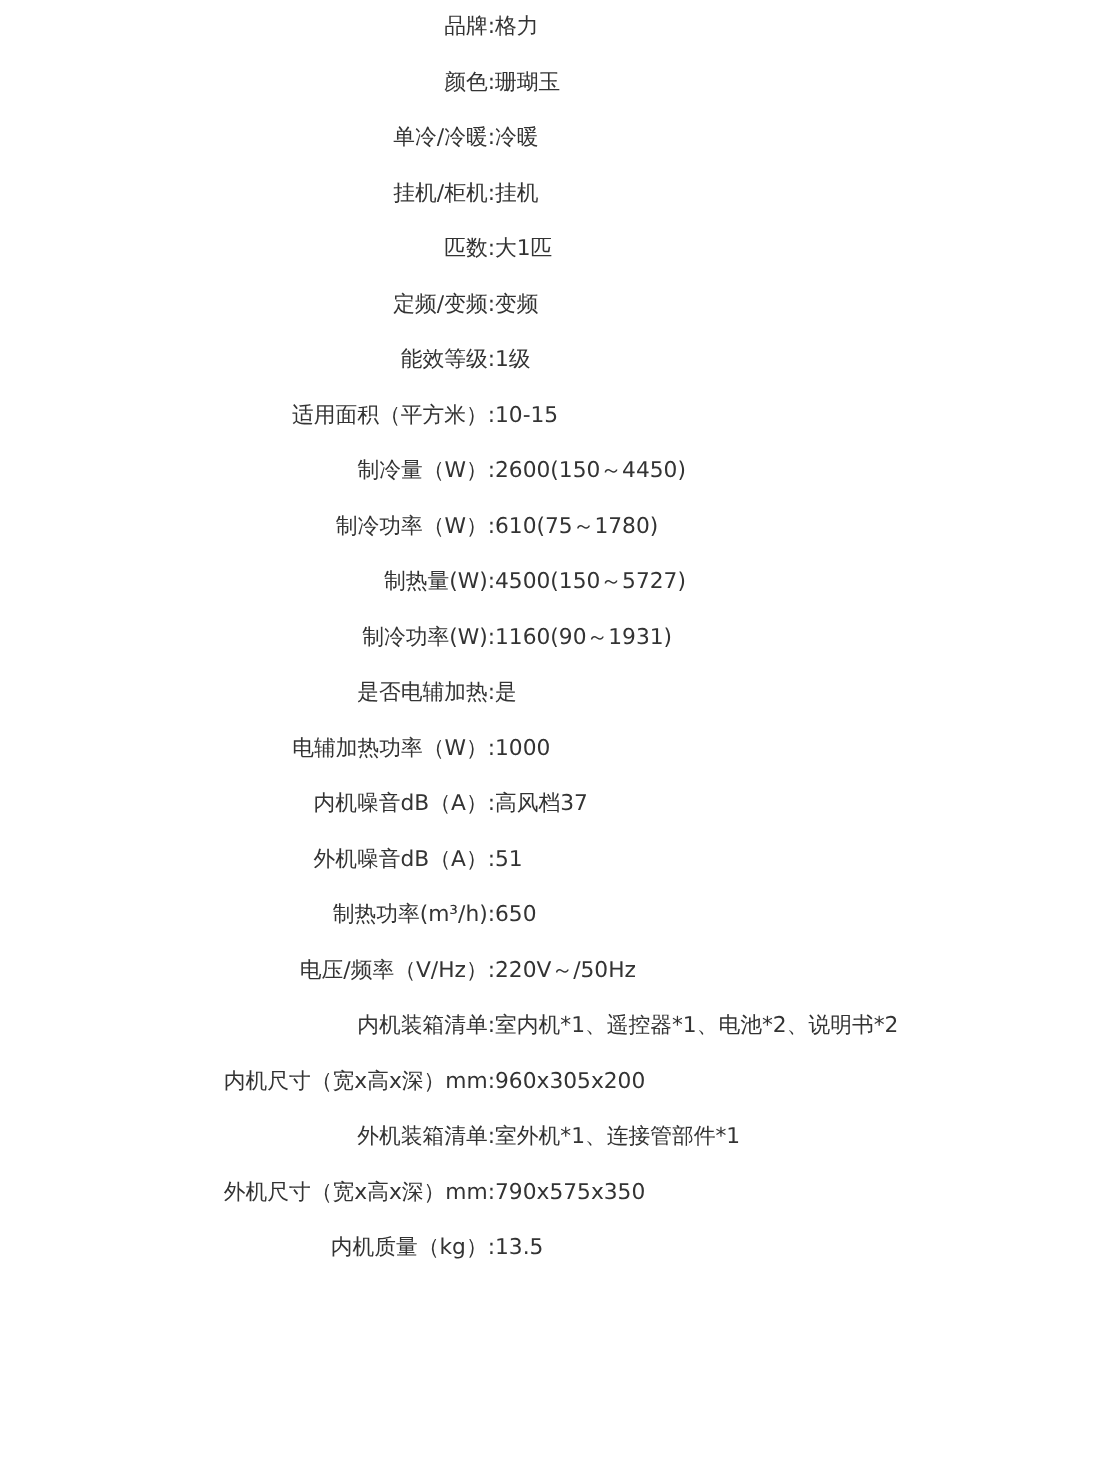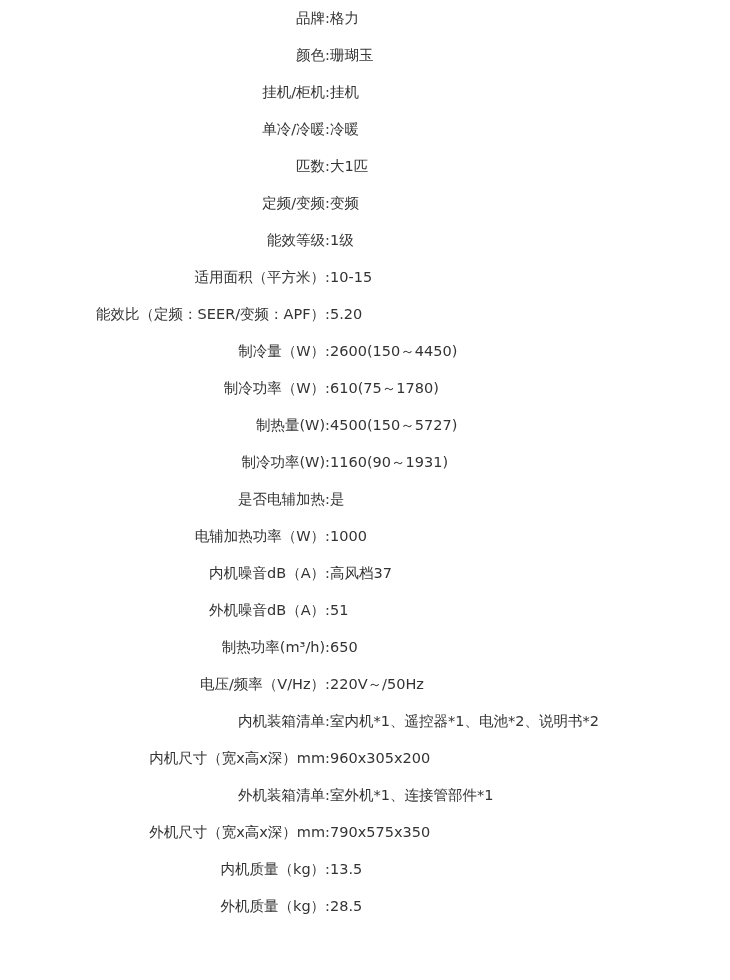--- a/index.html
+++ b/index.html
@@ -50,46 +50,42 @@
   <tbody>
     <tr>
       <td class="spec-label">品牌:</td>
       <td class="spec-value">格力</td>
     </tr>
     <tr>
       <td class="spec-label">颜色:</td>
       <td class="spec-value">珊瑚玉</td>
     </tr>
     <tr>
+      <td class="spec-label">单冷/冷暖:</td>
+      <td class="spec-value">冷暖</td>
+    </tr>
+    <tr>
       <td class="spec-label">挂机/柜机:</td>
       <td class="spec-value">挂机</td>
-    </tr>
-    <tr>
-      <td class="spec-label">单冷/冷暖:</td>
-      <td class="spec-value">冷暖</td>
     </tr>
     <tr>
       <td class="spec-label">匹数:</td>
       <td class="spec-value">大1匹</td>
     </tr>
     <tr>
       <td class="spec-label">定频/变频:</td>
       <td class="spec-value">变频</td>
     </tr>
     <tr>
       <td class="spec-label">能效等级:</td>
       <td class="spec-value">1级</td>
     </tr>
     <tr>
       <td class="spec-label">适用面积（平方米）:</td>
       <td class="spec-value">10-15</td>
-    </tr>
-    <tr>
-      <td class="spec-label">能效比（定频：SEER/变频：APF）:</td>
-      <td class="spec-value">5.20</td>
     </tr>
     <tr>
       <td class="spec-label">制冷量（W）:</td>
       <td class="spec-value">2600(150～4450)</td>
     </tr>
     <tr>
       <td class="spec-label">制冷功率（W）:</td>
       <td class="spec-value">610(75～1780)</td>
     </tr>
     <tr>
@@ -137,18 +133,14 @@
       <td class="spec-value">室外机*1、连接管部件*1</td>
     </tr>
     <tr>
       <td class="spec-label">外机尺寸（宽x高x深）mm:</td>
       <td class="spec-value">790x575x350</td>
     </tr>
     <tr>
       <td class="spec-label">内机质量（kg）:</td>
       <td class="spec-value">13.5</td>
     </tr>
-    <tr>
-      <td class="spec-label">外机质量（kg）:</td>
-      <td class="spec-value">28.5</td>
-    </tr>
   </tbody>
 </table>
 
 </body></html>

